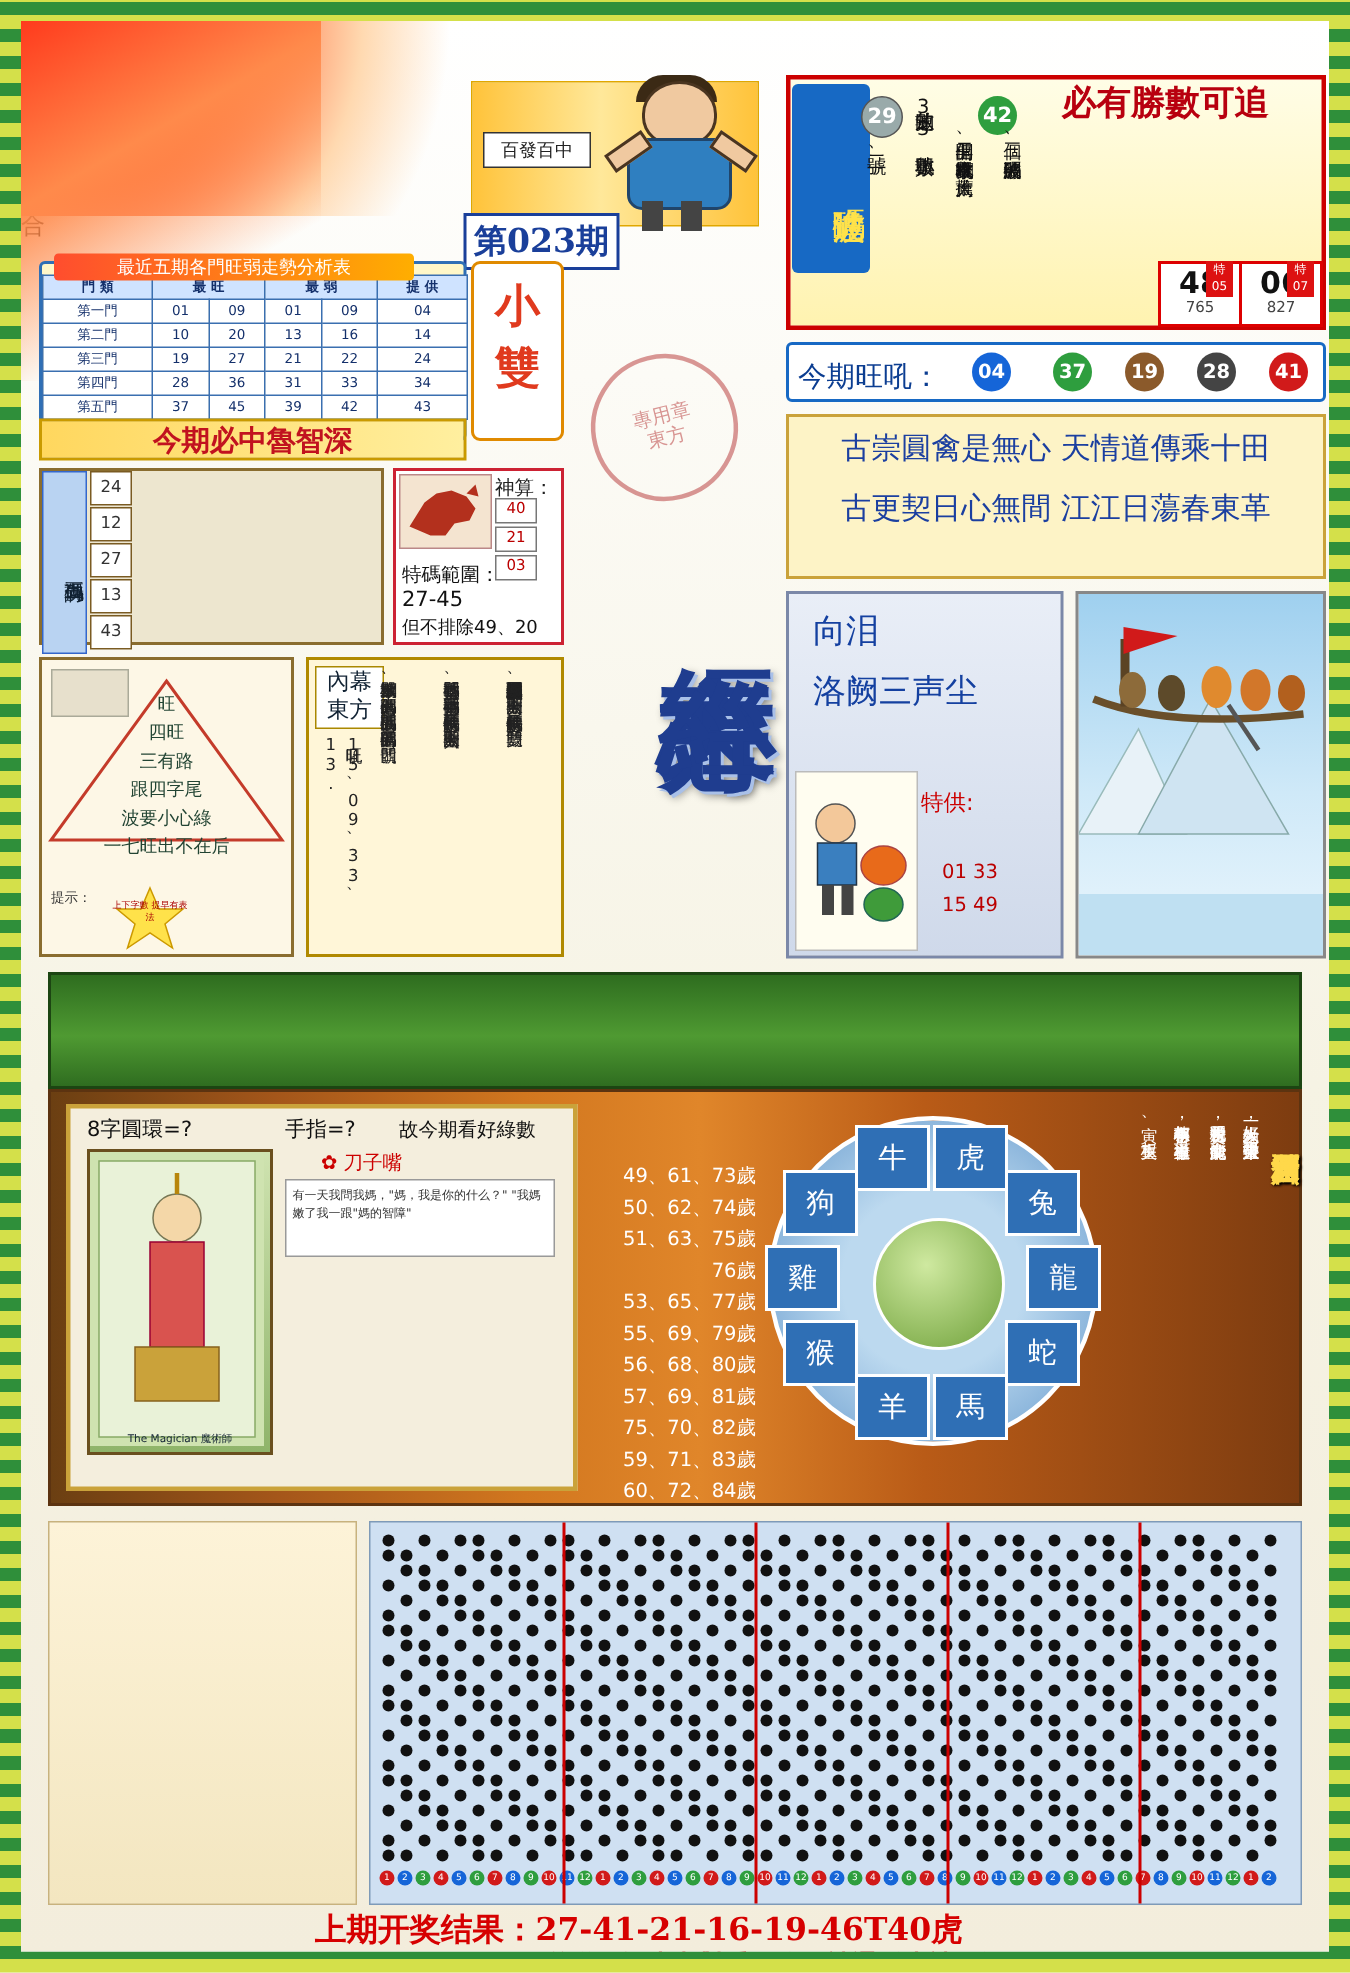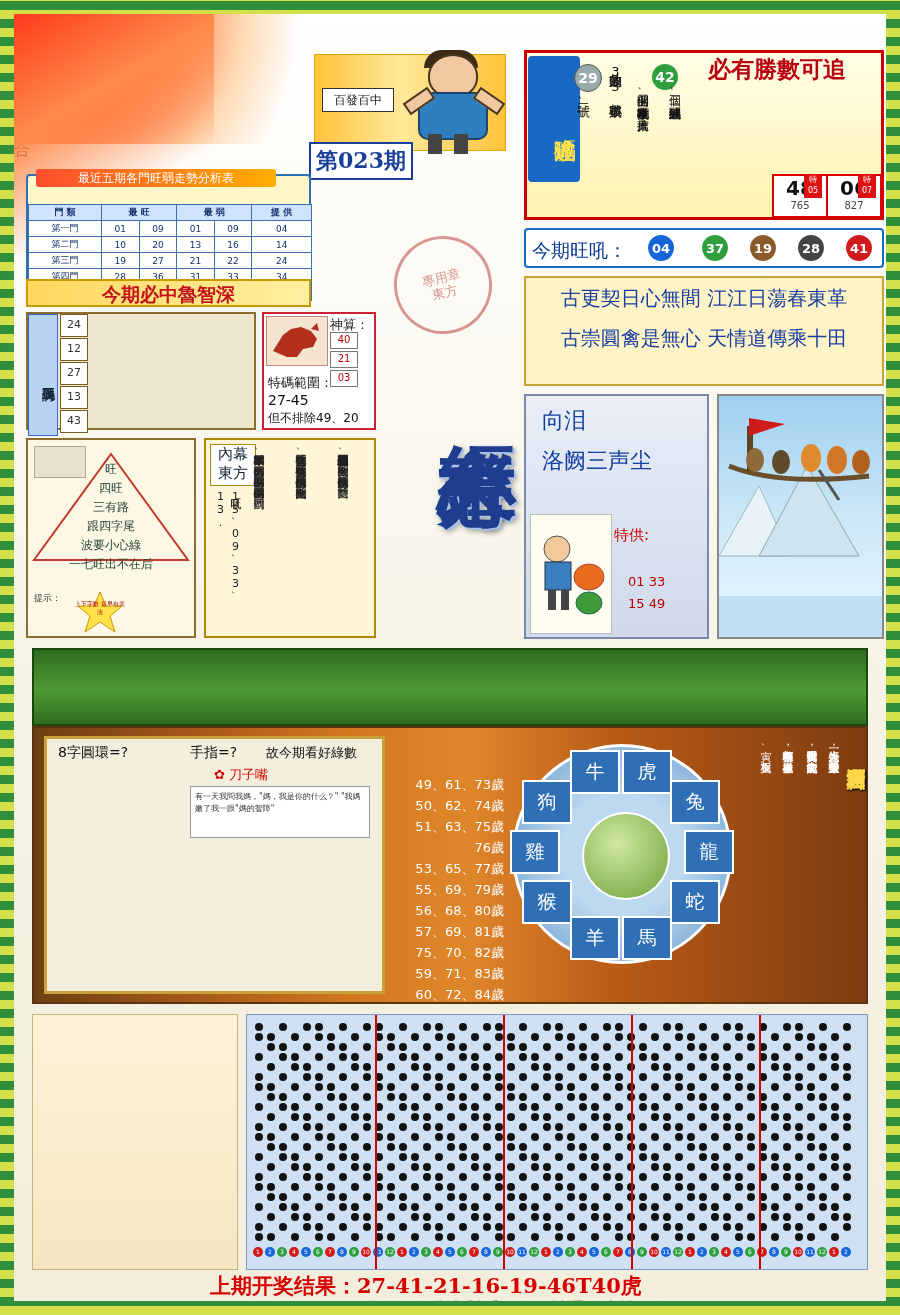--- a/index.html
+++ b/index.html
@@ -55,21 +55,21 @@
   .man .legR{position:absolute;left:42px;top:82px;width:14px;height:20px;background:#444;}
 
   
   .box{position:absolute;box-sizing:border-box;}
   .vt{writing-mode:vertical-rl;text-orientation:upright;}
 
   
   .tbl-wrap{left:12px;top:160px;width:285px;height:120px;background:#fff7c8;border:2px solid #2f6fb5;border-radius:4px;}
   .tbl-title{position:absolute;left:22px;top:155px;width:240px;height:18px;background:linear-gradient(90deg,#ff4d2e,#ffae00);
     color:#fff;font-size:12px;text-align:center;line-height:18px;border-radius:3px;}
-  table.mini{border-collapse:collapse;font-size:9px;margin:28px auto 0;width:284px;}
+  table.mini{border-collapse:collapse;font-size:9px;margin:7px auto 0;width:284px;}
   table.mini td,table.mini th{border:1px solid #3a6fb0;padding:1px 2px;text-align:center;background:#fff;color:#14306b;}
   table.mini th{background:#cfe3ff;font-size:9px;}
   .banner-red{left:12px;top:265px;width:285px;height:28px;background:linear-gradient(90deg,#ffd75e,#ffef9f);
     border:2px solid #c99a00;color:#c1121f;font-size:19px;font-weight:bold;text-align:center;line-height:26px;
     font-family:"DejaVu Serif",serif;}
 
   
   .xiaoshuang{left:300px;top:160px;width:62px;height:120px;background:#fff;border:2px solid #e08a00;border-radius:6px;
     color:#e03a1e;font-size:30px;font-weight:bold;text-align:center;padding-top:8px;font-family:"DejaVu Serif",serif;}
 
@@ -228,20 +228,21 @@
               <td>39</td>
               <td>42</td>
               <td>43</td>
             </tr>
       </tbody>
         </table>
     </div>
     <div class="tbl-title">最近五期各門旺弱走勢分析表</div>
     <div class="box banner-red">今期必中魯智深</div>
 
+    <div class="box xiaoshuang">小雙</div>
 
     <div class="box poem"></div>
     <div class="poem-title vt">五句現碼詩</div>
     <div class="poem-nums">
       <div>24</div>
       <div>12</div>
       <div>27</div>
       <div>13</div>
       <div>43</div>
     </div>
@@ -318,22 +319,22 @@
 
     <div class="box wanghou"></div>
     <div class="wh-label">今期旺吼：</div>
     <div class="ball" style="left:634px;background:#1565d8;">04</div>
     <div class="ball" style="left:688px;background:#2e9e3e;">37</div>
     <div class="ball" style="left:736px;background:#8b5a2b;">19</div>
     <div class="ball" style="left:784px;background:#444;">28</div>
     <div class="ball" style="left:832px;background:#d11a1a;">41</div>
 
     <div class="box verse">
+      <p>古崇圓禽是無心  天情道傳乘十田</p>
       <p>古更契日心無間  江江日蕩春東革</p>
-      <p>古崇圓禽是無心  天情道傳乘十田</p>
     </div>
 
     <div class="box luoque">
       <h3>向泪</h3>
       <h3>洛阙三声尘</h3>
     </div>
     <div class="pic-kid">
       <svg width="78" height="116" viewBox="0 0 78 116">
         <circle cx="26" cy="34" r="13" fill="#f3c89a" stroke="#555"></circle>
         <rect x="14" y="47" width="26" height="28" fill="#3a7fbf" stroke="#234"></rect>
@@ -372,20 +373,31 @@
     <div class="gt" style="left:512px;">算</div>
     <div class="gt" style="left:612px;">六</div>
     <div class="gt" style="left:712px;">合</div>
 
     <div class="box lower"></div>
     <div class="card-left"></div>
     <div style="position:absolute;left:44px;top:730px;font-size:14px;color:#111;">8字圓環=?</div>
     <div style="position:absolute;left:176px;top:730px;font-size:14px;color:#111;">手指=?</div>
     <div style="position:absolute;left:252px;top:730px;font-size:13px;color:#111;">故今期看好綠數</div>
     <div style="position:absolute;left:200px;top:752px;font-size:13px;color:#c00;">✿ <span>刀子嘴</span></div>
+    <div class="tarot">
+      <svg width="116" height="196" viewBox="0 0 116 196">
+        <rect x="0" y="0" width="116" height="196" fill="#cfe3b0"></rect>
+        <rect x="6" y="6" width="104" height="184" fill="#e9f2d8" stroke="#8a6"></rect>
+        <circle cx="58" cy="44" r="16" fill="#f4d7a8" stroke="#775"></circle>
+        <rect x="40" y="60" width="36" height="70" fill="#d9534f" stroke="#903"></rect>
+        <rect x="30" y="130" width="56" height="36" fill="#caa23a" stroke="#86621c"></rect>
+        <path d="M58 14 L58 28" stroke="#b8860b" stroke-width="3"></path>
+      </svg>
+      <div class="tt">The Magician  魔術師</div>
+    </div>
     <div class="riddle">有一天我問我媽，"媽，我是你的什么？"
 "我媽嫩了我一跟"媽的智障"</div>
 
     <div class="age-col">
       <div>49、61、73歲</div>
       <div>50、62、74歲</div>
       <div>51、63、75歲</div>
       <div>76歲</div>
       <div>53、65、77歲</div>
       <div>55、69、79歲</div>

